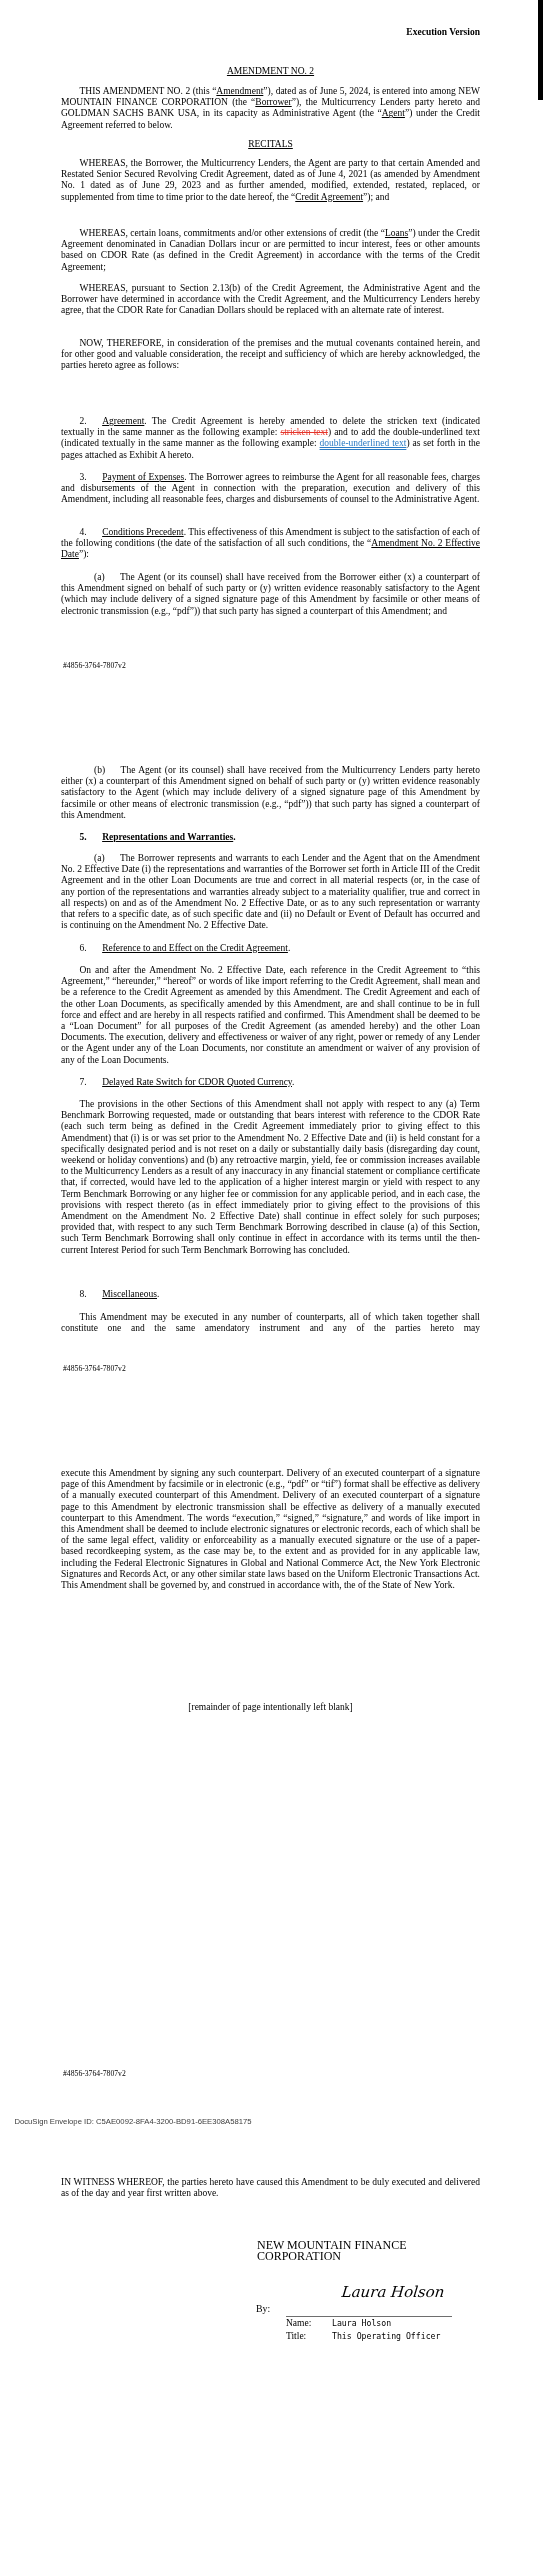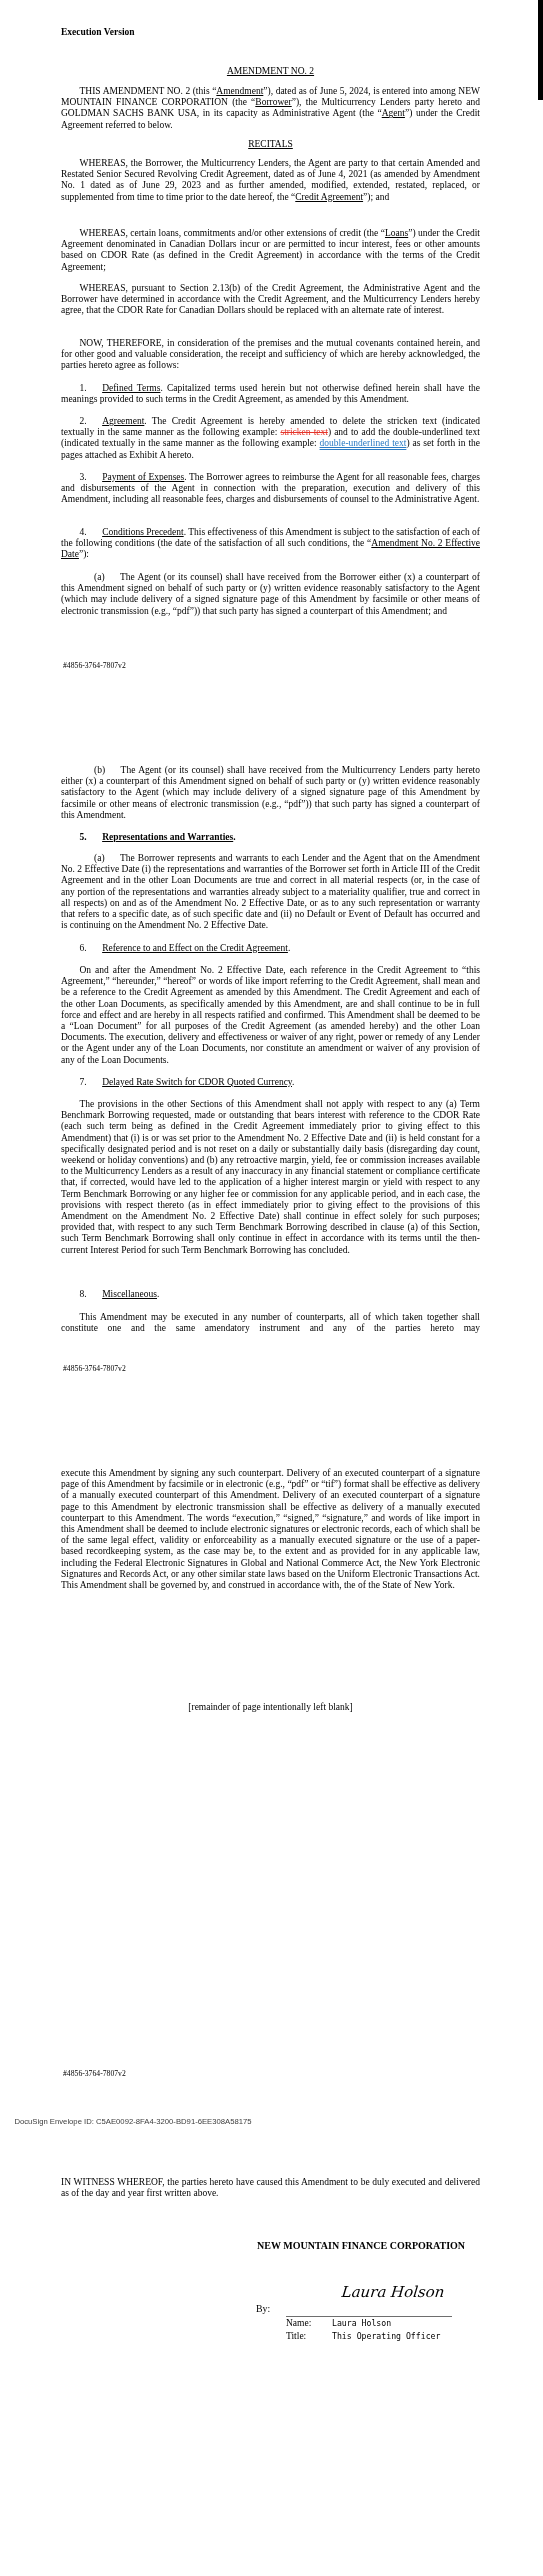--- a/index.html
+++ b/index.html
@@ -9,33 +9,33 @@
     height:2813px;
     background:#ffffff;
     color:#000;
     font-family:"Liberation Serif", serif;
   }
   .blk { position:absolute; font-size:9.5px; line-height:11.2px; }
   .body-text { left:61px; width:419px; text-align:justify; }
   .indent { text-indent:18.5px; }
   .indent-item { text-indent:33px; }
   .center { text-align:center; }
-  .right { text-align:left; }
+  .right { text-align:right; }
   .bold { font-weight:bold; }
   .justify-all { text-align-last:justify; }
   .u { text-decoration:underline; }
   .tab { display:inline-block; width:15.5px; }
   .strike-red { color:#e5352b; text-decoration:line-through; }
   .dul-blue { color:#2b7bc4; text-decoration:underline; text-decoration-style:double; }
   .footer-id { left:63px; font-size:7.7px; line-height:8.8px; }
   .docusign-line {
     left:14.4px; font-size:7.7px; line-height:9.3px;
     font-family:"Liberation Sans", sans-serif; color:#3c3c3c;
   }
-  .company-name { left:257px; width:223px; font-weight:bold; font-size:10px; }
+  .company-name { left:257px; width:223px; font-weight:normal; font-size:12px; }
   .by-label { left:256px; font-size:9.8px; }
   .sig-script {
     left:334px; width:118px; text-align:center;
     font-family:"DejaVu Serif", serif; font-style:italic;
     font-size:15px; line-height:15.5px; transform:skewX(-6deg);
   }
   .sig-line { left:286px; width:166px; border-top:1px solid #6e6e6e; height:0; }
   .sig-row { left:286px; font-size:9.5px; }
   .sig-row .lbl { display:inline-block; width:46px; }
   .sig-row .val { font-family:"DejaVu Sans Mono", monospace; font-size:8.2px; }
@@ -55,21 +55,20 @@
   <div class="blk body-text center" style="top:139px;"><span class="u">RECITALS</span></div>
 
   <div class="blk body-text indent" style="top:158px;"><span>WHEREAS, the Borrower, the Multicurrency Lenders, the Agent are party to that certain Amended and Restated Senior Secured Revolving Credit Agreement, dated as of June 4, 2021 (as amended by Amendment No. 1 dated as of June 29, 2023 and as further amended, modified, extended, restated, replaced, or supplemented from time to time prior to the date hereof, the “</span><span class="u">Credit Agreement</span><span>”); and</span></div>
 
   <div class="blk body-text indent" style="top:228px;"><span>WHEREAS, certain loans, commitments and/or other extensions of credit (the “</span><span class="u">Loans</span><span>”) under the Credit Agreement denominated in Canadian Dollars incur or are permitted to incur interest, fees or other amounts based on CDOR Rate (as defined in the Credit Agreement) in accordance with the terms of the Credit Agreement;</span></div>
 
   <div class="blk body-text indent" style="top:283px;"><span>WHEREAS, pursuant to Section 2.13(b) of the Credit Agreement, the Administrative Agent and the Borrower have determined in accordance with the Credit Agreement, and the Multicurrency Lenders hereby agree, that the CDOR Rate for Canadian Dollars should be replaced with an alternate rate of interest.</span></div>
 
   <div class="blk body-text indent" style="top:338px;"><span>NOW, THEREFORE, in consideration of the premises and the mutual covenants contained herein, and for other good and valuable consideration, the receipt and sufficiency of which are hereby acknowledged, the parties hereto agree as follows:</span></div>
 
-  <div class="blk body-text indent" style="top:383px;"><span>1.</span><span class="tab"></span><span class="u">Defined Terms</span><span>.  Capitalized terms used herein but not otherwise defined herein shall have the meanings provided to such terms in the Credit Agreement, as amended by this Amendment.</span></div>
 
   <div class="blk body-text indent" style="top:416px;"><span>2.</span><span class="tab"></span><span class="u">Agreement</span><span>.  The Credit Agreement is hereby amended to delete the stricken text (indicated textually in the same manner as the following example: </span><span class="strike-red">stricken text</span><span>) and to add the double-underlined text (indicated textually in the same manner as the following example: </span><span class="dul-blue">double-underlined text</span><span>) as set forth in the pages attached as Exhibit A hereto.</span></div>
 
   <div class="blk body-text indent" style="top:472px;"><span>3.</span><span class="tab"></span><span class="u">Payment of Expenses</span><span>.  The Borrower agrees to reimburse the Agent for all reasonable fees, charges and disbursements of the Agent in connection with the preparation, execution and delivery of this Amendment, including all reasonable fees, charges and disbursements of counsel to the Administrative Agent.</span></div>
 
   <div class="blk body-text indent" style="top:527px;"><span>4.</span><span class="tab"></span><span class="u">Conditions Precedent</span><span>. This effectiveness of this Amendment is subject to the satisfaction of each of the following conditions (the date of the satisfaction of all such conditions, the “</span><span class="u">Amendment No. 2 Effective Date</span><span>”):</span></div>
 
   <div class="blk body-text indent-item" style="top:572px;"><span>(a)</span><span class="tab"></span><span>The Agent (or its counsel) shall have received from the Borrower either (x) a counterpart of this Amendment signed on behalf of such party or (y) written evidence reasonably satisfactory to the Agent (which may include delivery of a signed signature page of this Amendment by facsimile or other means of electronic transmission (e.g., “pdf”)) that such party has signed a counterpart of this Amendment; and</span></div>
 
   <div class="blk footer-id" style="top:662px;">#4856-3764-7807v2</div>

